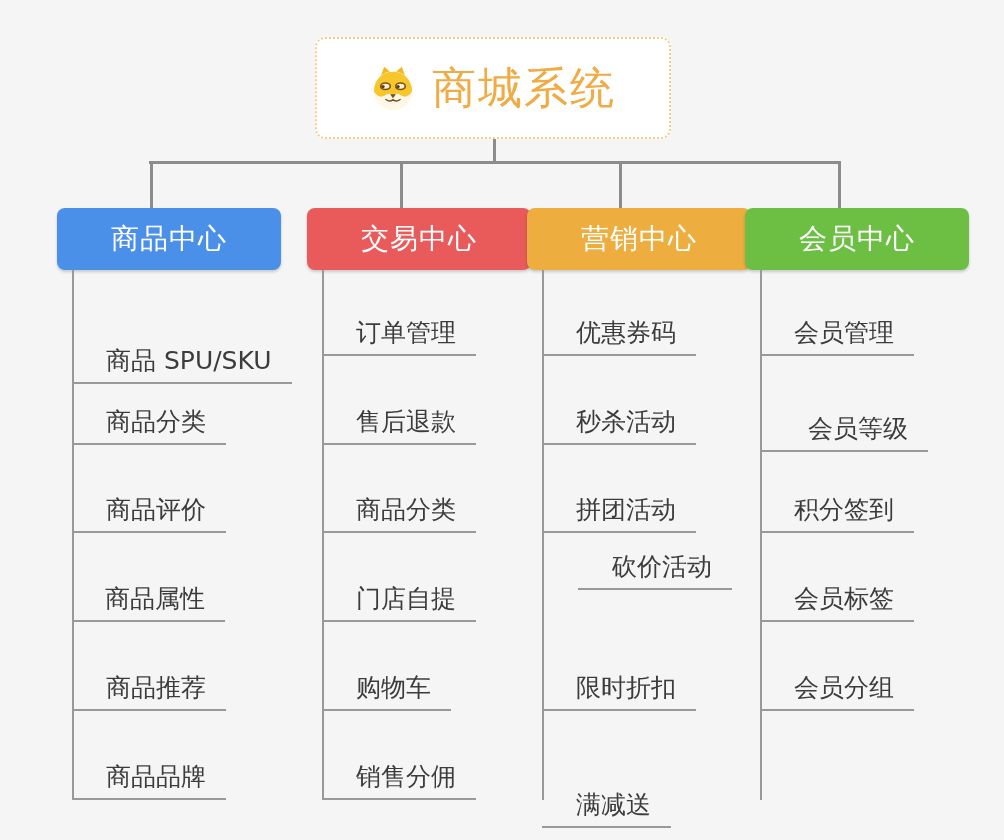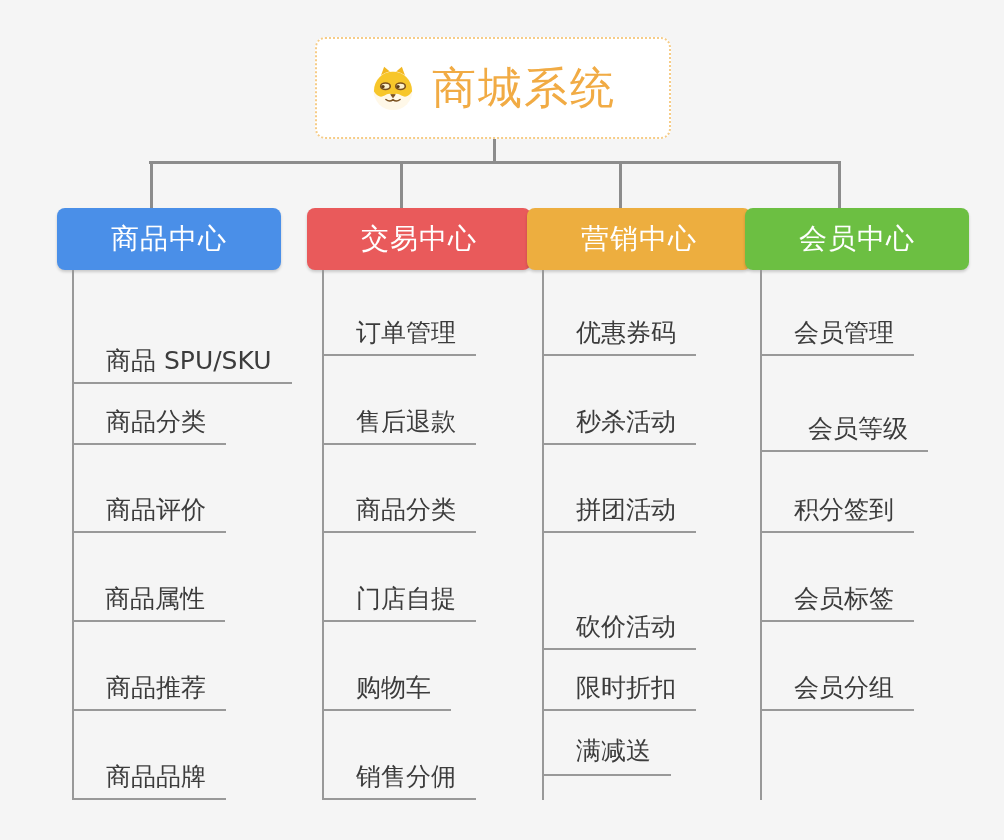--- a/index.html
+++ b/index.html
@@ -102,23 +102,23 @@
       <div class="sub-item" style="top: 667px;">购物车</div>
       <div class="sub-item" style="top: 756px;">销售分佣</div>
     </div>
 
   <div class="branch" style="left:527px;">
     <div class="branch-box" style="background: rgb(237, 174, 63);">营销中心</div>
     <div class="trunk"></div>
   <div class="sub-item" style="top: 312px;">优惠券码</div>
       <div class="sub-item" style="top: 401px;">秒杀活动</div>
       <div class="sub-item" style="top: 489px;">拼团活动</div>
-      <div class="sub-item" style="top: 606px;">砍价活动</div>
+      <div class="sub-item" style="top: 546px; margin-left: 36px;">砍价活动</div>
       <div class="sub-item" style="top: 667px;">限时折扣</div>
-      <div class="sub-item" style="top: 732px; font-family: Liberation Mono, monospace;">满减送</div>
+      <div class="sub-item" style="top: 784px;">满减送</div>
     </div>
 
   <div class="branch" style="left:745px;">
     <div class="branch-box" style="background: rgb(108, 191, 66);">会员中心</div>
     <div class="trunk"></div>
   <div class="sub-item" style="top: 312px;">会员管理</div>
       <div class="sub-item" style="top: 408px; padding-left: 48px;">会员等级</div>
       <div class="sub-item" style="top: 489px;">积分签到</div>
       <div class="sub-item" style="top: 578px;">会员标签</div>
       <div class="sub-item" style="top: 667px;">会员分组</div>

